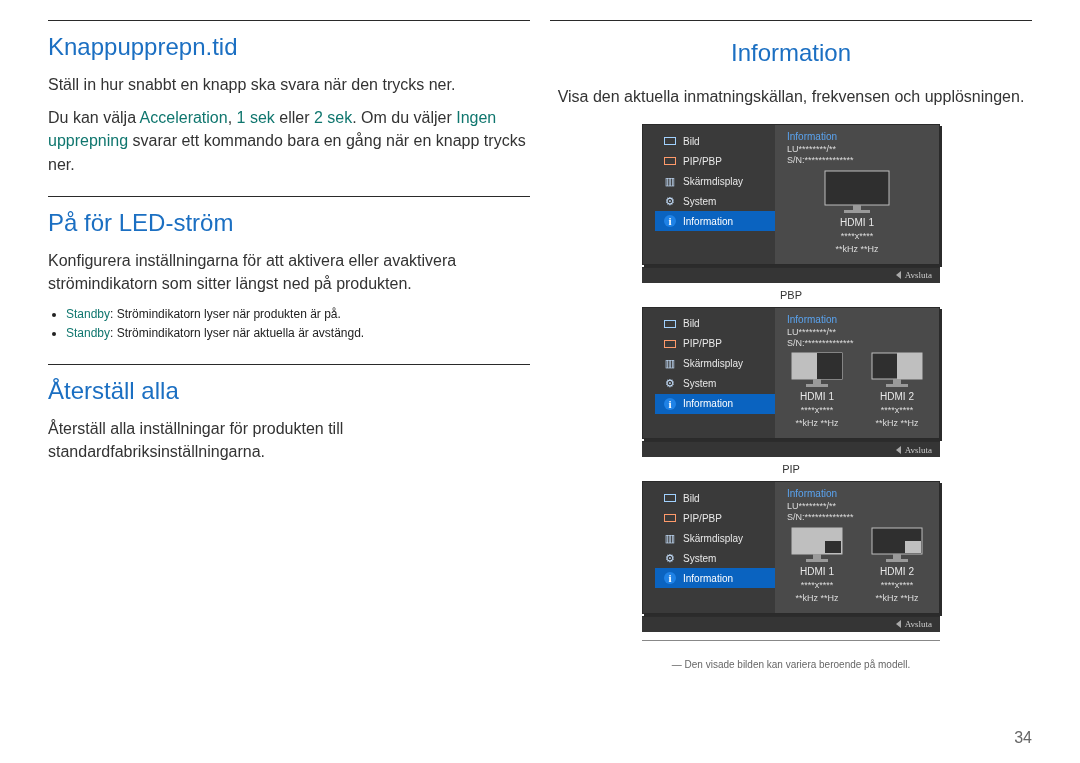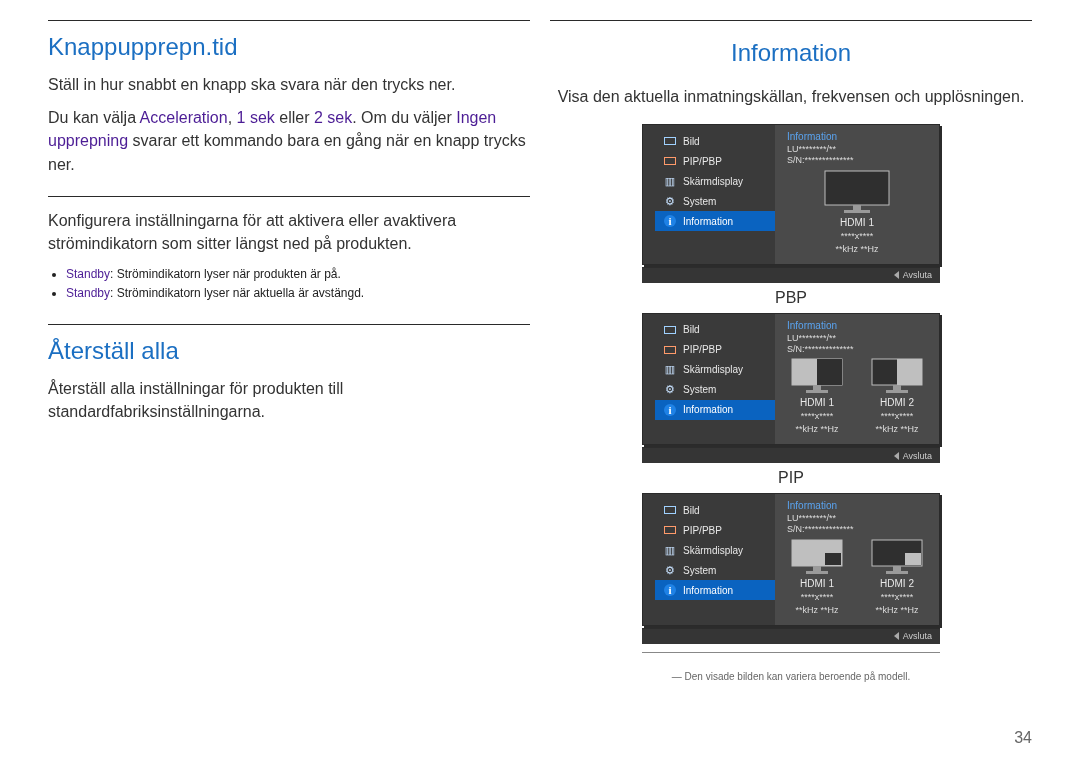--- a/index.html
+++ b/index.html
@@ -3,41 +3,41 @@
 <meta charset="utf-8">
 <style>
   * { box-sizing: border-box; margin: 0; padding: 0; }
   html, body { width: 1080px; height: 763px; background: #fff; font-family: Arial, Helvetica, sans-serif; color: #222; }
   .page { padding: 20px 48px 16px 48px; display: flex; flex-direction: column; height: 100%; }
   .columns { display: flex; gap: 20px; flex: 1; }
   .col { flex: 1; min-width: 0; }
   .hr { border: none; border-top: 1px solid #2a2a2a; margin: 0 0 12px 0; }
   h2 { color: #1b6fc2; font-weight: 400; font-size: 24px; margin: 6px 0 12px 0; }
   .bodytext { font-size: 16px; line-height: 1.45; color: #333; margin: 6px 0 10px 0; }
-  .hl-red { color: #4c1d95; }
+  .hl-red { color: #0f766e; }
   ul.bullets { list-style: disc; padding-left: 18px; margin: 4px 0 10px 0; }
   ul.bullets li { font-size: 12px; line-height: 1.6; }
   .sectiongap { height: 10px; }
   .panel { position: relative; background: #3a3a3a; border: 1px solid #2a2a2a; width: 100%; margin: 6px 0 2px 0; box-shadow: 2px 2px 0 #2b2b2b; display: flex; }
   .menu { width: 120px; background: #3a3a3a; padding: 6px 0; margin-left: 12px; }
   .menu-item { display: flex; align-items: center; gap: 6px; padding: 4px 8px; font-size: 10px; color: #e8e8e8; }
   .menu-item.active { background: #0a63c0; color: #fff; }
   .mi-icon { width: 14px; height: 12px; display: inline-flex; align-items: center; justify-content: center; font-size: 11px; }
   .content { flex: 1; background: #4a4a4a; padding: 6px 12px 8px 12px; display: flex; flex-direction: column; }
   .info-head { color: #5aa3ef; font-size: 10px; margin-bottom: 2px; }
   .info-line { color: #ddd; font-size: 9px; line-height: 1.2; }
   .monitors { flex: 1; display: flex; align-items: center; justify-content: center; gap: 28px; padding: 4px 0 2px 0; }
   .monitor { display: flex; flex-direction: column; align-items: center; gap: 3px; color: #e8e8e8; font-size: 10px; }
   .mon-svg { display: block; }
   .mon-line { font-size: 9px; color: #ddd; }
-  .panel-footer { height: 16px; background: #353535; display: flex; align-items: center; justify-content: flex-end; padding: 0 8px; color: #ccc; font-size: 9px; gap: 4px; border-top: 1px solid #2c2c2c; }
+  .panel-footer { height: 16px; background: #353535; display: flex; align-items: center; justify-content: flex-end; padding: 0 8px; color: #ccc; font-size: 9px; gap: 4px; border-top: 1px solid #2c2c2c; font-family: Liberation Serif, serif; }
   .panel-wrap { display: flex; flex-direction: column; width: 298px; margin-left: 0; }
   .panel-block { display: flex; flex-direction: column; }
   .right-block { display: flex; flex-direction: column; align-items: center; }
-  .label-above { font-size: 16px; color: #333; margin: 6px 0 0 0; }
+  .label-above { font-size: 11px; color: #333; margin: 6px 0 0 0; }
   .footnote { font-size: 10px; color: #666; margin-top: 6px; }
   .footnote-inner::before { content: "― "; }
   .pgnum { align-self: flex-end; font-size: 16px; color: #666; margin-top: 4px; }
 
   
   .ico-rect { width: 12px; height: 8px; border: 1px solid #9fd1ff; display: inline-block; }
   .ico-gear { font-size: 11px; color: #c8e2ff; }
   .ico-cube { font-size: 11px; color: #c8e2ff; }
   .ico-info { font-size: 11px; color: #fff; background: #1f82e6; border-radius: 50%; width: 12px; height: 12px; display: inline-flex; align-items: center; justify-content: center; font-weight: bold; font-family: Georgia, serif; }
   .tri { display: inline-block; width: 0; height: 0; border-top: 4px solid transparent; border-bottom: 4px solid transparent; border-right: 5px solid #aaa; }
@@ -51,20 +51,21 @@
     <div class="col">
       <hr class="hr">
       <h2>Knappupprepn.tid</h2>
       <p class="bodytext">Ställ in hur snabbt en knapp ska svara när den trycks ner.</p>
       <p class="bodytext">
         <span>Du kan välja </span><span class="hl-red">Acceleration</span><span>, </span><span class="hl-red">1 sek</span><span> eller </span><span class="hl-red">2 sek</span><span>. Om du väljer </span><span class="hl-red">Ingen upprepning</span><span> svarar ett kommando bara en gång när en knapp trycks ner.</span>
       </p>
 
       <div class="sectiongap"></div>
       <hr class="hr">
+      <h2>På för LED-ström</h2>
       <p class="bodytext">Konfigurera inställningarna för att aktivera eller avaktivera strömindikatorn som sitter längst ned på produkten.</p>
       <ul class="bullets">
         <li><span class="hl-red">Standby</span><span>: Strömindikatorn lyser när produkten är på.</span></li>
         <li><span class="hl-red">Standby</span><span>: Strömindikatorn lyser när aktuella är avstängd.</span></li>
       </ul>
 
       <div class="sectiongap"></div>
       <hr class="hr">
       <h2>Återställ alla</h2>
       <p class="bodytext">Återställ alla inställningar för produkten till standardfabriksinställningarna.</p>

